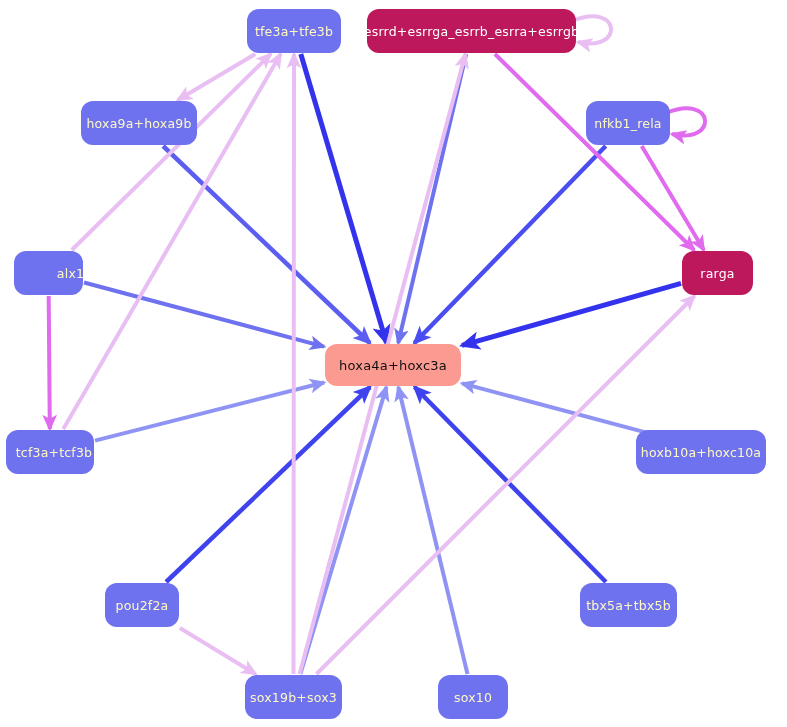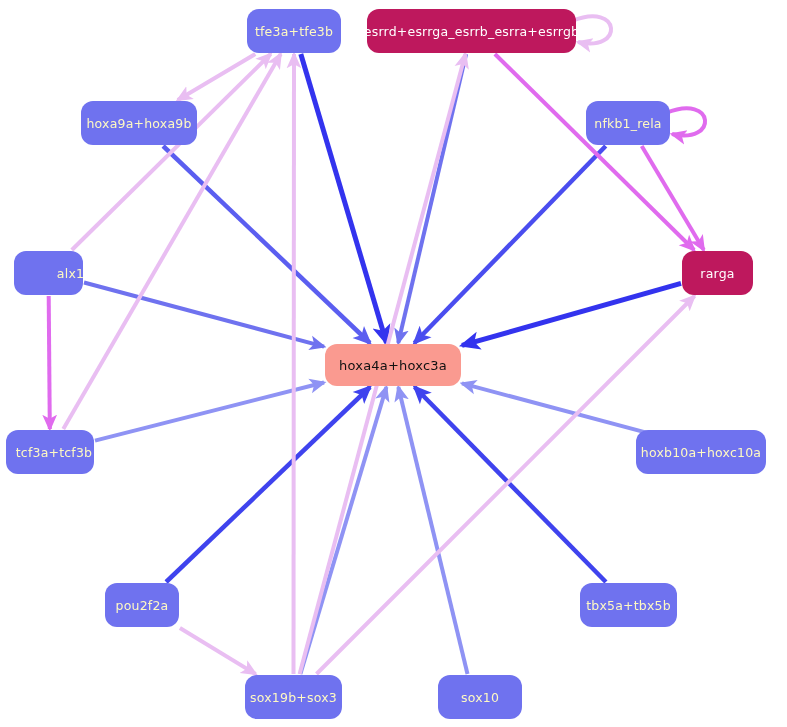--- a/index.html
+++ b/index.html
@@ -101,17 +101,17 @@
       </div>
       <div class="node lite" style="left: 105px; top: 583px; width: 74px; height: 44px;">
         <span>pou2f2a</span>
       </div>
       <div class="node lite" style="left: 580px; top: 583px; width: 97px; height: 44px;">
         <span>tbx5a+tbx5b</span>
       </div>
       <div class="node lite" style="left: 245px; top: 675px; width: 97px; height: 44px;">
         <span>sox19b+sox3</span>
       </div>
-      <div class="node lite" style="left: 438px; top: 675px; width: 84px; height: 44px;">
+      <div class="node lite" style="left: 438px; top: 675px; width: 70px; height: 44px;">
         <span>sox10</span>
       </div>
     </div>
 </div>
 
 </body></html>

